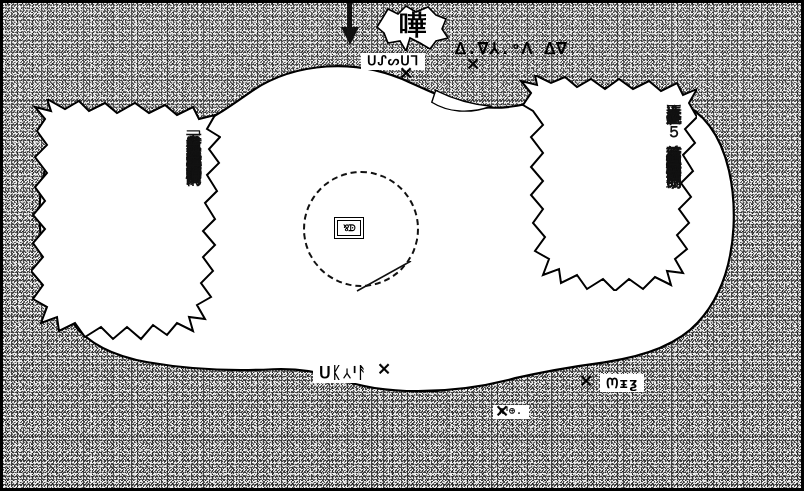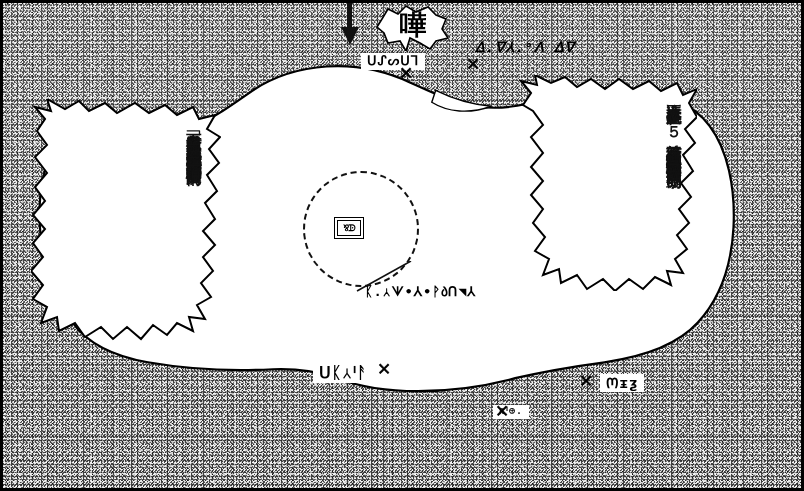--- a/index.html
+++ b/index.html
@@ -102,21 +102,21 @@
   }
   .rune .plate{
     display:inline-block;
     background:#fff;
     padding:1px 6px;
     line-height:1.15;
   }
   .rune.noplate .plate{background:transparent;padding:0;}
 
   #rune-top   {left:358px;top:50px;font-size:13px;}
-  #rune-ne    {left:472px;top:36px;font-size:14px;font-style:italic;}
+  #rune-ne    {left:452px;top:36px;font-size:16px;}
   #rune-center{left:362px;top:281px;font-size:13px;}
   #rune-sw    {left:310px;top:360px;font-size:16px;}
   #rune-s     {left:490px;top:402px;font-size:10px;font-family:Liberation Mono, monospace;}
   #rune-se    {left:577px;top:371px;font-size:14px;padding-left:20px;}
 
   
   .xmark{
     position:absolute;
     font-family:"DejaVu Sans","Liberation Sans",sans-serif;
     font-weight:700;color:#000;
@@ -241,23 +241,20 @@
   <svg id="leader-line" width="60" height="34" viewBox="0 0 60 34">
     <line x1="56" y1="0" x2="2" y2="30" stroke="#111" stroke-width="1.6"></line>
   </svg>
 
   <div class="rune" id="rune-top">
     <span class="plate nosel">ᑌᔑᔕᑌ⅂</span>
   </div>
   <div class="rune noplate" id="rune-ne">
     <span class="plate nosel">ᐃ.ᐁ⅄.ᵒᐱ ᐃᐁ</span>
   </div>
-  <div class="rune noplate" id="rune-center">
-    <span class="plate nosel">ᛕ.⅄ᗐ•⅄•ᚹ᠔ᑎ◥⅄</span>
-  </div>
   <div class="rune" id="rune-sw">
     <span class="plate nosel">ᑌᛕ⅄ᑊᚨ</span>
   </div>
   <div class="rune" id="rune-s">
     <span class="plate nosel">ᥰᑊ⊕.</span>
   </div>
   <div class="rune" id="rune-se">
     <span class="plate nosel">Ოᵻƺ</span>
   </div>
 

